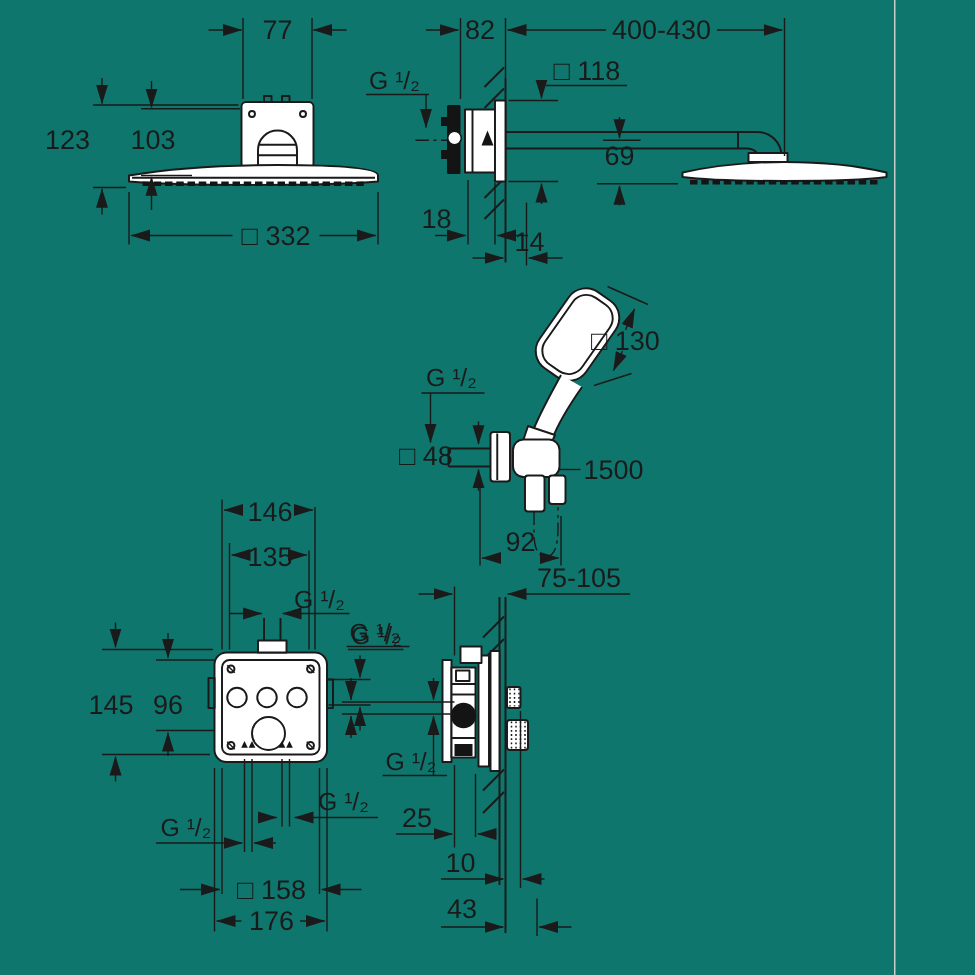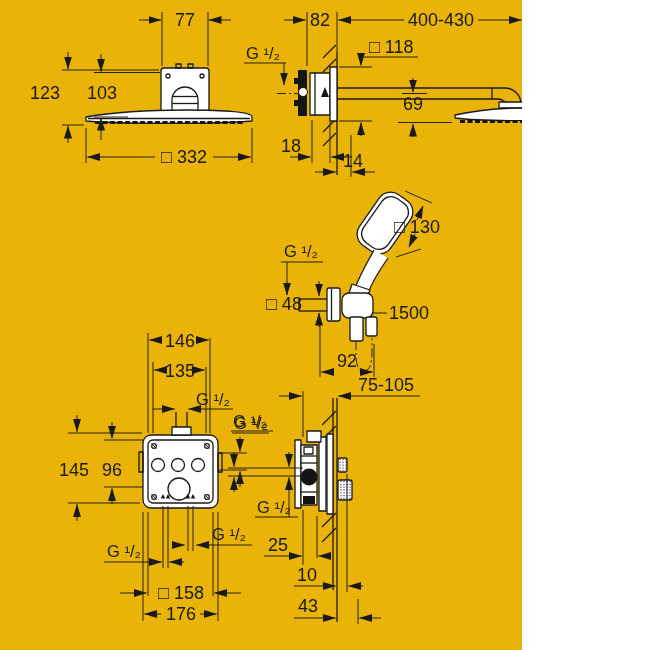--- a/index.html
+++ b/index.html
@@ -1,16 +1,16 @@
 <!DOCTYPE html>
 <html><head>
 <meta charset="utf-8">
 <style>
   html,body{margin:0;padding:0;background:#fff;}
-  .stage{width:522px;height:650px;position:relative;background:#eab308;overflow:hidden;}
+  .stage{width:650px;height:650px;position:relative;background:#0f766e;overflow:hidden;}
   svg{display:block;}
   .pt{fill:none;stroke:#1a1a1a;stroke-width:1.3;stroke-linejoin:round;stroke-linecap:butt;}
   .ptf{fill:#ffffff;stroke:#1a1a1a;stroke-width:1.3;stroke-linejoin:round;}
   .blk{fill:#141414;stroke:none;}
   .ln{fill:none;stroke:#1a1a1a;stroke-width:0.95;}
   .cl{fill:none;stroke:#1a1a1a;stroke-width:0.95;stroke-dasharray:9,3,2,3;}
   .spray{fill:none;stroke:#141414;stroke-width:3;stroke-dasharray:5,2.5;}
   .knurl{fill:none;stroke:#1a1a1a;stroke-width:1;stroke-dasharray:1.2,1.6;}
   .txt{font-family:"Liberation Sans",sans-serif;font-size:18px;fill:#1a1a1a;}
   .txts{font-family:"Liberation Sans",sans-serif;font-size:16.5px;fill:#1a1a1a;}

